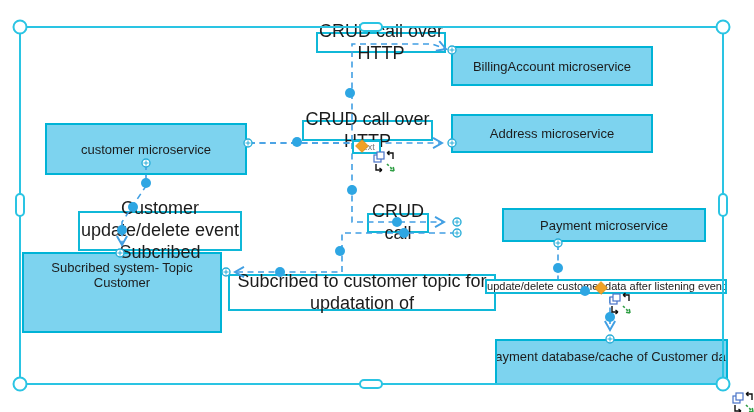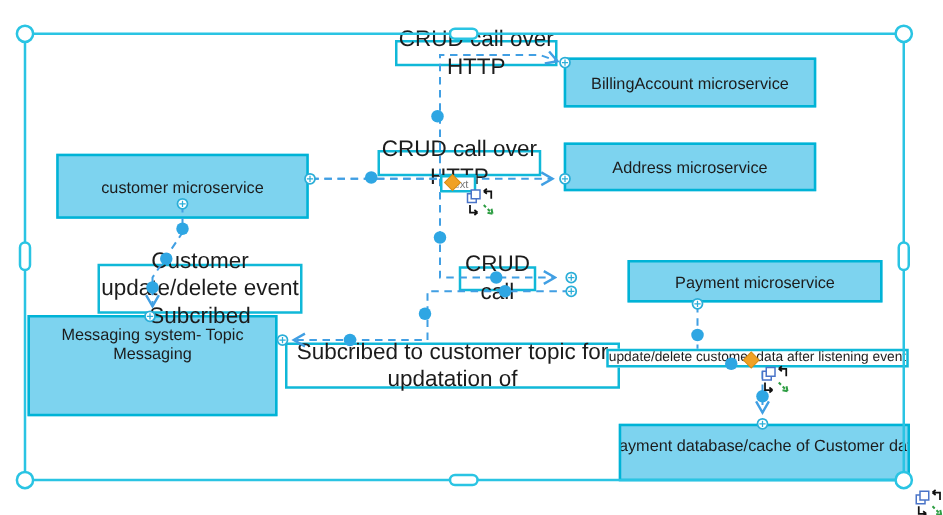--- a/index.html
+++ b/index.html
@@ -81,21 +81,21 @@
   <div class="node" id="n-billing">
     <span>BillingAccount microservice</span>
   </div>
   <div class="node" id="n-address">
     <span>Address microservice</span>
   </div>
   <div class="node" id="n-payment">
     <span>Payment microservice</span>
   </div>
   <div class="node" id="n-messaging">
-    <span>Messaging system- Topic Messaging</span>
+    <span>Subcribed system- Topic Customer</span>
   </div>
   <div class="node" id="n-database">
     <span>Payment database/cache of Customer data</span>
   </div>
 
   <div class="elabel" id="l-crud1">
     <span>CRUD call over HTTP</span>
   </div>
   <div class="elabel" id="l-crud2">
     <span>CRUD call over HTTP</span>

